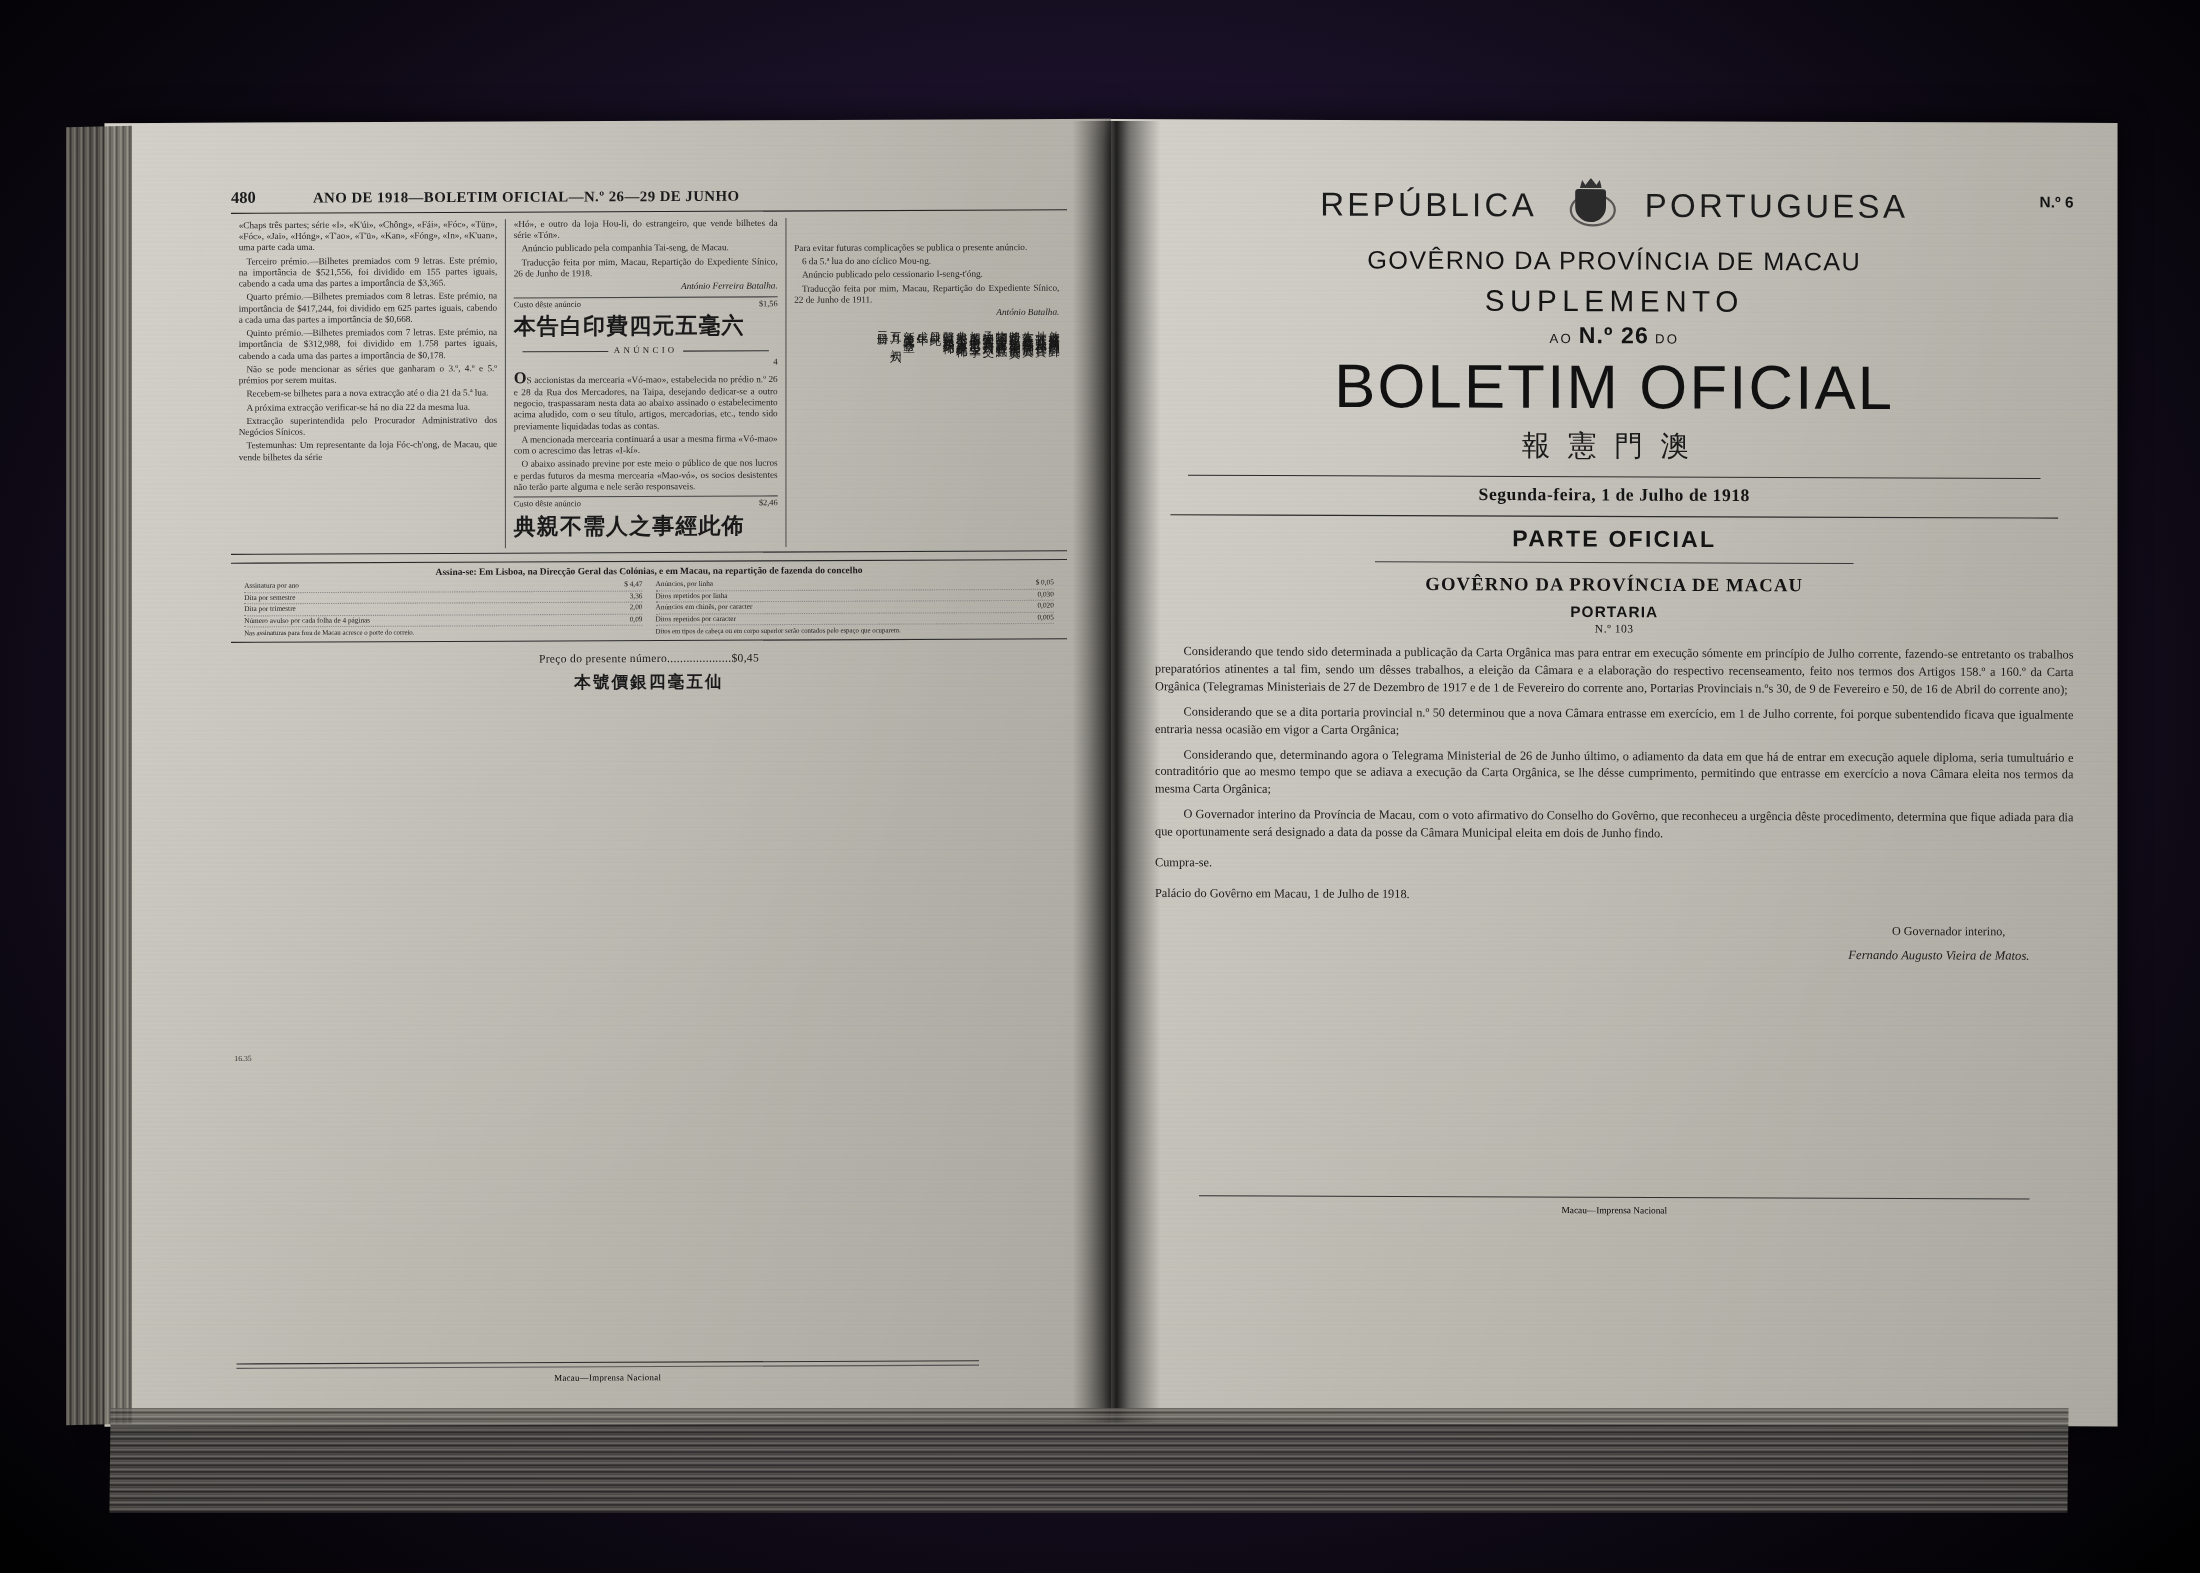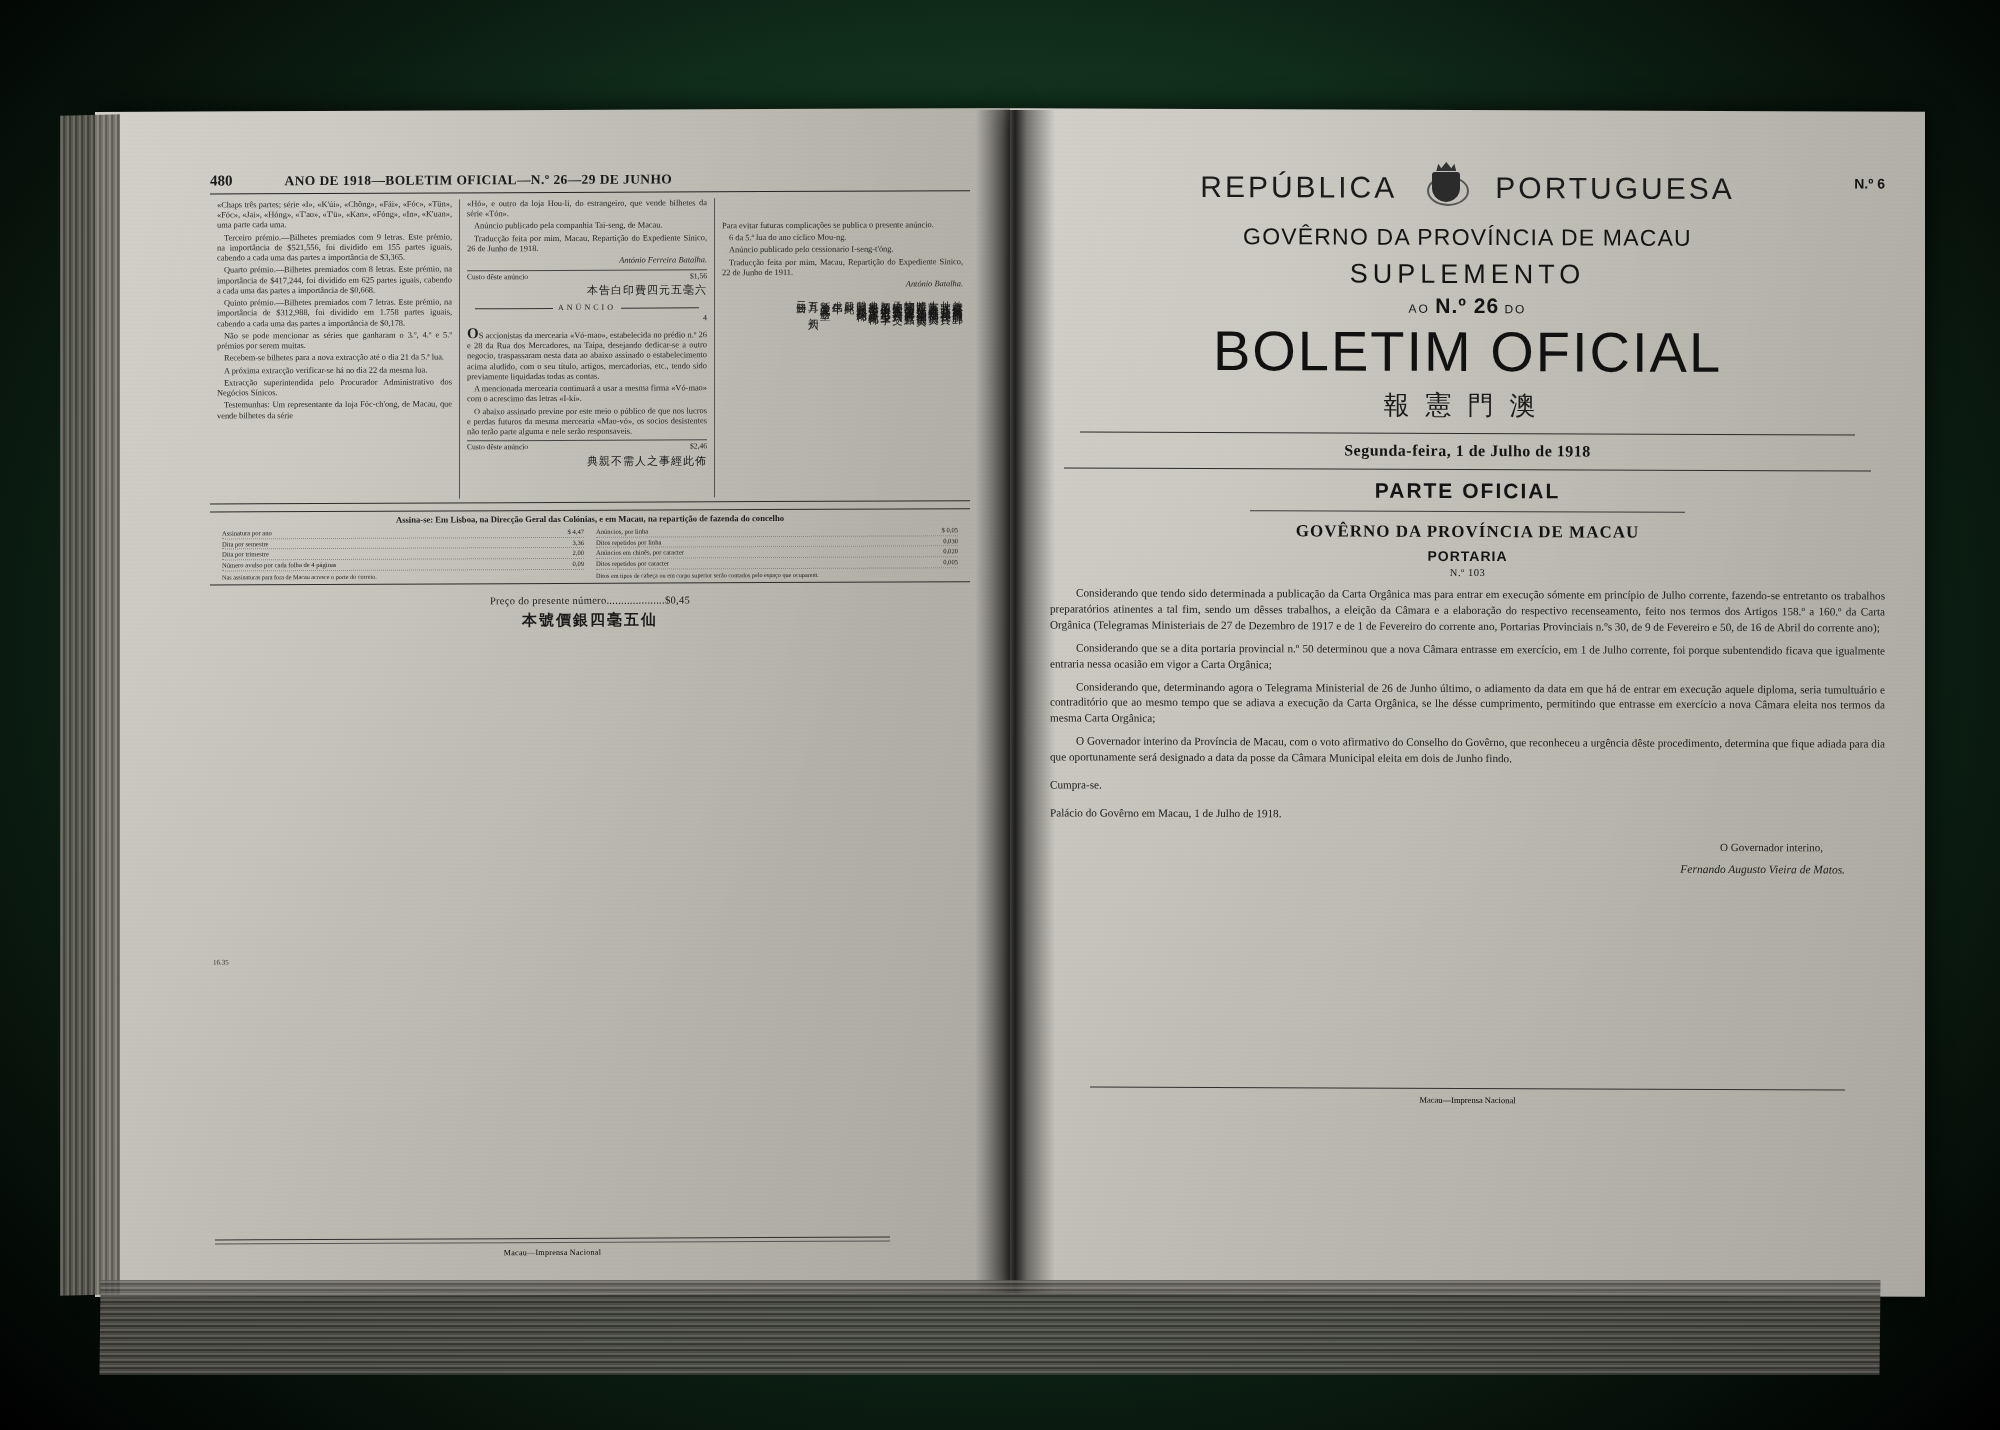--- a/index.html
+++ b/index.html
@@ -12,21 +12,21 @@
     height: 1430px;
     overflow: hidden;
     font-family: "Liberation Serif", serif;
   }
 
   .scan {
     position: absolute;
     left: 0; top: 0;
     width: 2000px;
     height: 1430px;
-    background: #22c55e;
+    background: #4c1d95;
   }
 
   
   .scan::before {
     content: "";
     position: absolute;
     inset: 0;
     background:
       radial-gradient(ellipse at 50% 45%, rgba(40,40,40,0.55) 0%, rgba(8,8,8,0.9) 70%, #000 100%);
     pointer-events: none;
@@ -169,23 +169,23 @@
   }
   .cost-line {
     font-size: 7.6px;
     border-top: 1px solid #444;
     margin-top: 3px;
     padding-top: 1px;
     display: flex;
     justify-content: space-between;
   }
   .cn-big {
-    text-align: right;
-    font-size: 11px;
-    font-weight: normal;
+    text-align: left;
+    font-size: 20px;
+    font-weight: bold;
     letter-spacing: 1px;
     margin: 3px 0 5px 0;
     font-family: "DejaVu Sans", sans-serif;
   }
   .anuncio-head {
     text-align: center;
     font-size: 8px;
     letter-spacing: 3px;
     margin: 4px 0 3px 0;
     position: relative;

